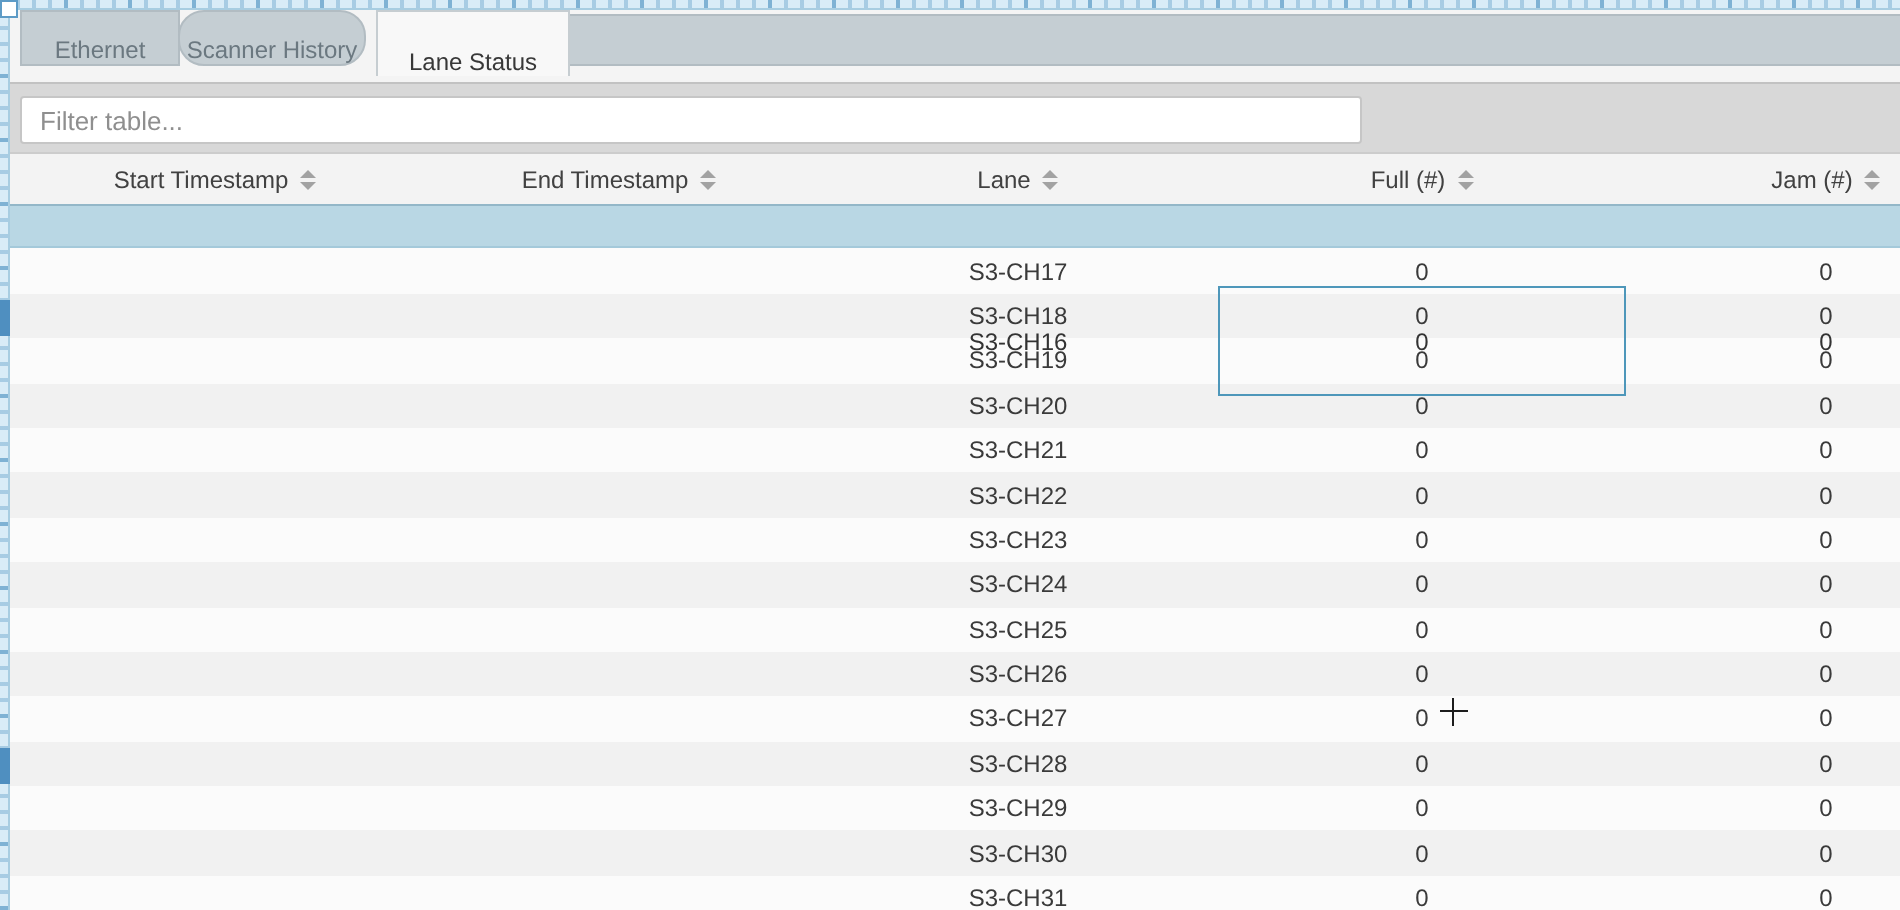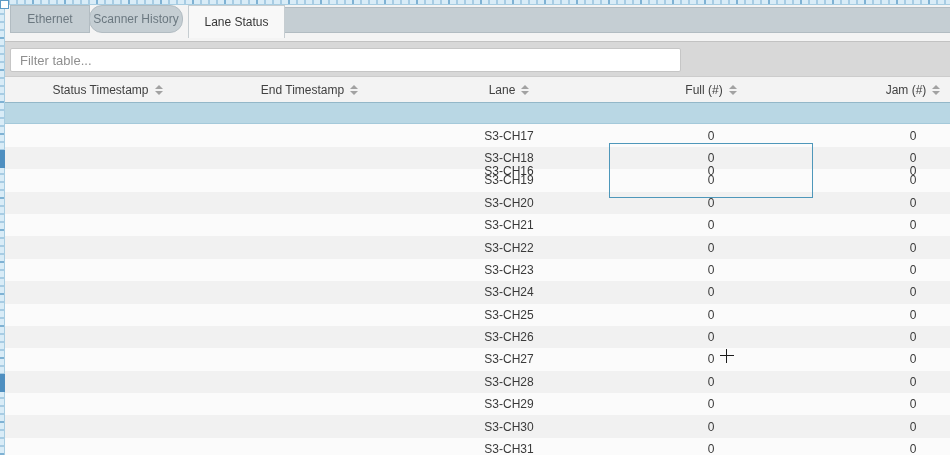--- a/index.html
+++ b/index.html
@@ -5,21 +5,21 @@
   html,body{margin:0;padding:0;background:#ffffff;}
   *{box-sizing:border-box;font-family:"Liberation Sans","DejaVu Sans",sans-serif;}
 
   .canvas{
     position:relative;width:950px;height:455px;overflow:hidden;
     background:#f4f4f4;
   }
 
   
   .tab{
-    position:absolute;top:5px;height:28px;display:flex;align-items:center;justify-content:center;
+    position:absolute;top:5px;height:28px;display:flex;align-items:flex-end;justify-content:center;
     font-size:12px;cursor:default;
   }
   .tab.inactive{
     background:#c5ced3;border:1px solid #b2bcc2;color:#6b7880;
   }
   .tab-ethernet{left:10px;width:80px;}
   .tab-scanner{left:89px;width:94px;border-radius:13px;}
   .tab-lane{
     left:188px;width:97px;height:33px;z-index:3;
     background:#f8f8f8;border:1px solid #c6cdd1;border-bottom:none;color:#383838;
@@ -118,21 +118,21 @@
     <span>Lane Status</span>
   </div>
   <div class="tab-fill"></div>
 
   <div class="filterbar">
     <input class="filter-input" type="text" placeholder="Filter table..." style="">
   </div>
 
   <div class="thead">
     <div class="th">
-      <span>Status Timestamp</span>
+      <span>Start Timestamp</span>
       <span class="sort">
           <i class="up"></i>
           <i class="down"></i>
         </span>
     </div>
     <div class="th">
       <span>End Timestamp</span>
       <span class="sort">
           <i class="up"></i>
           <i class="down"></i>

